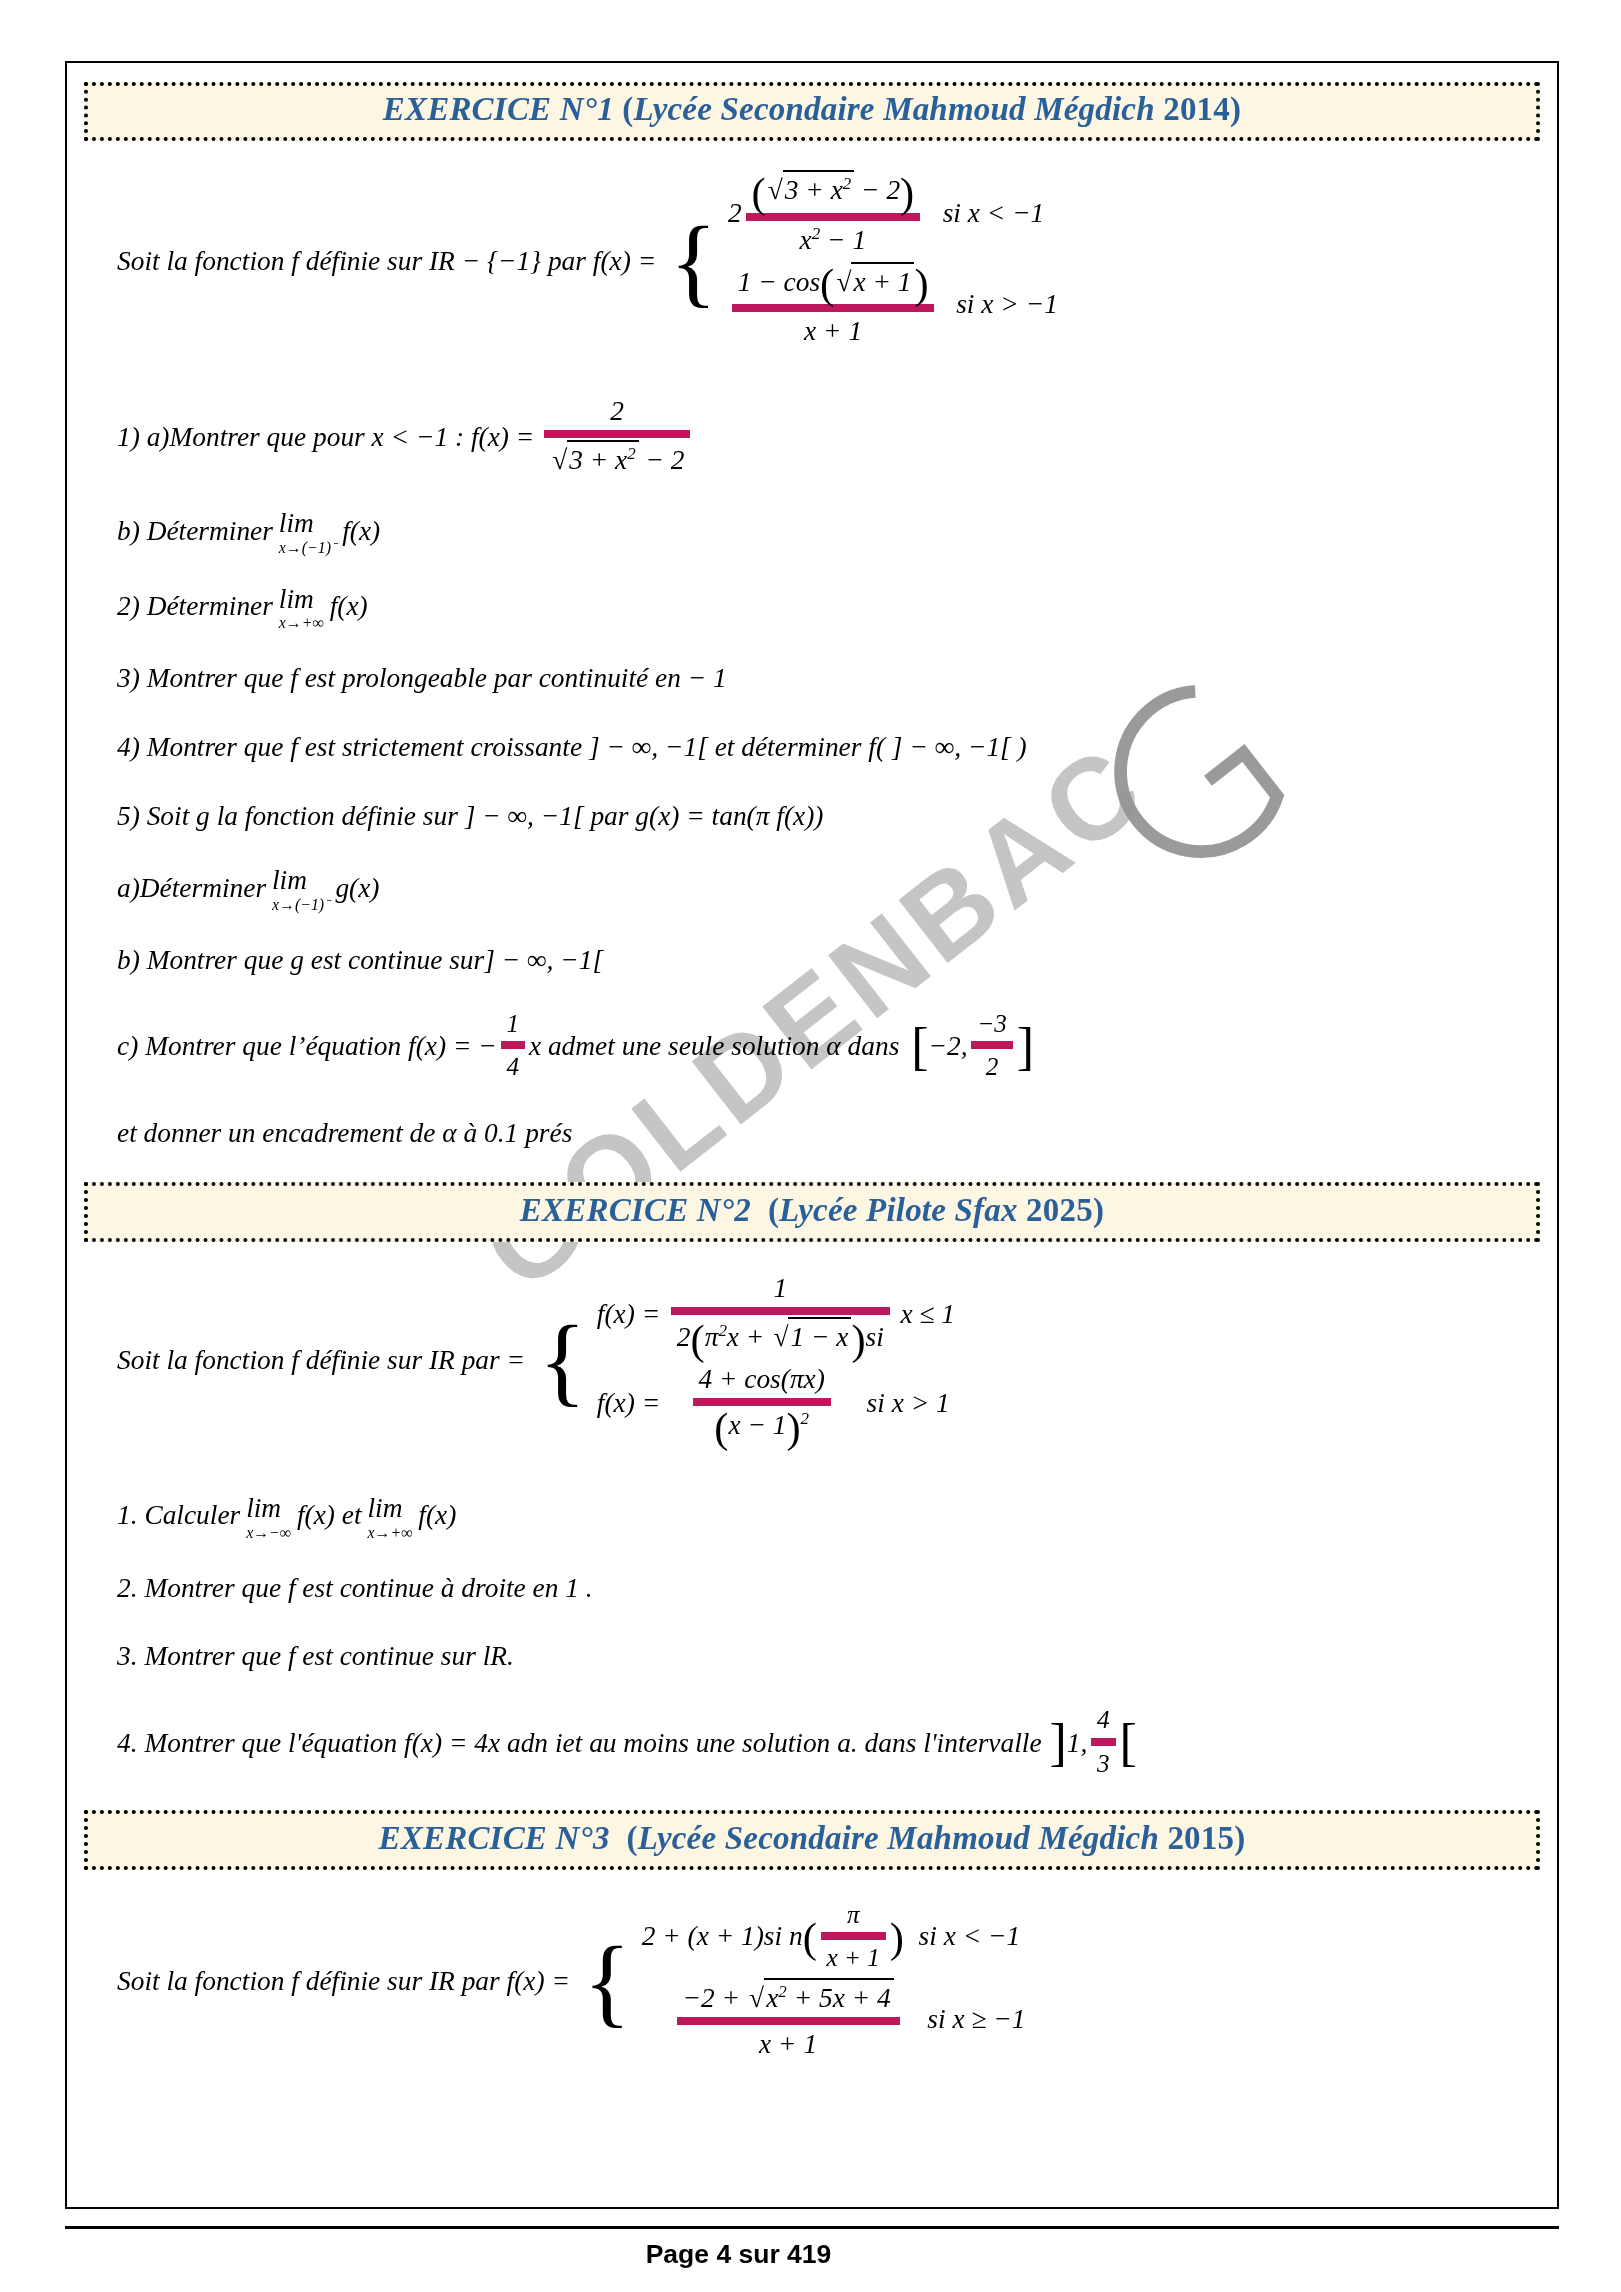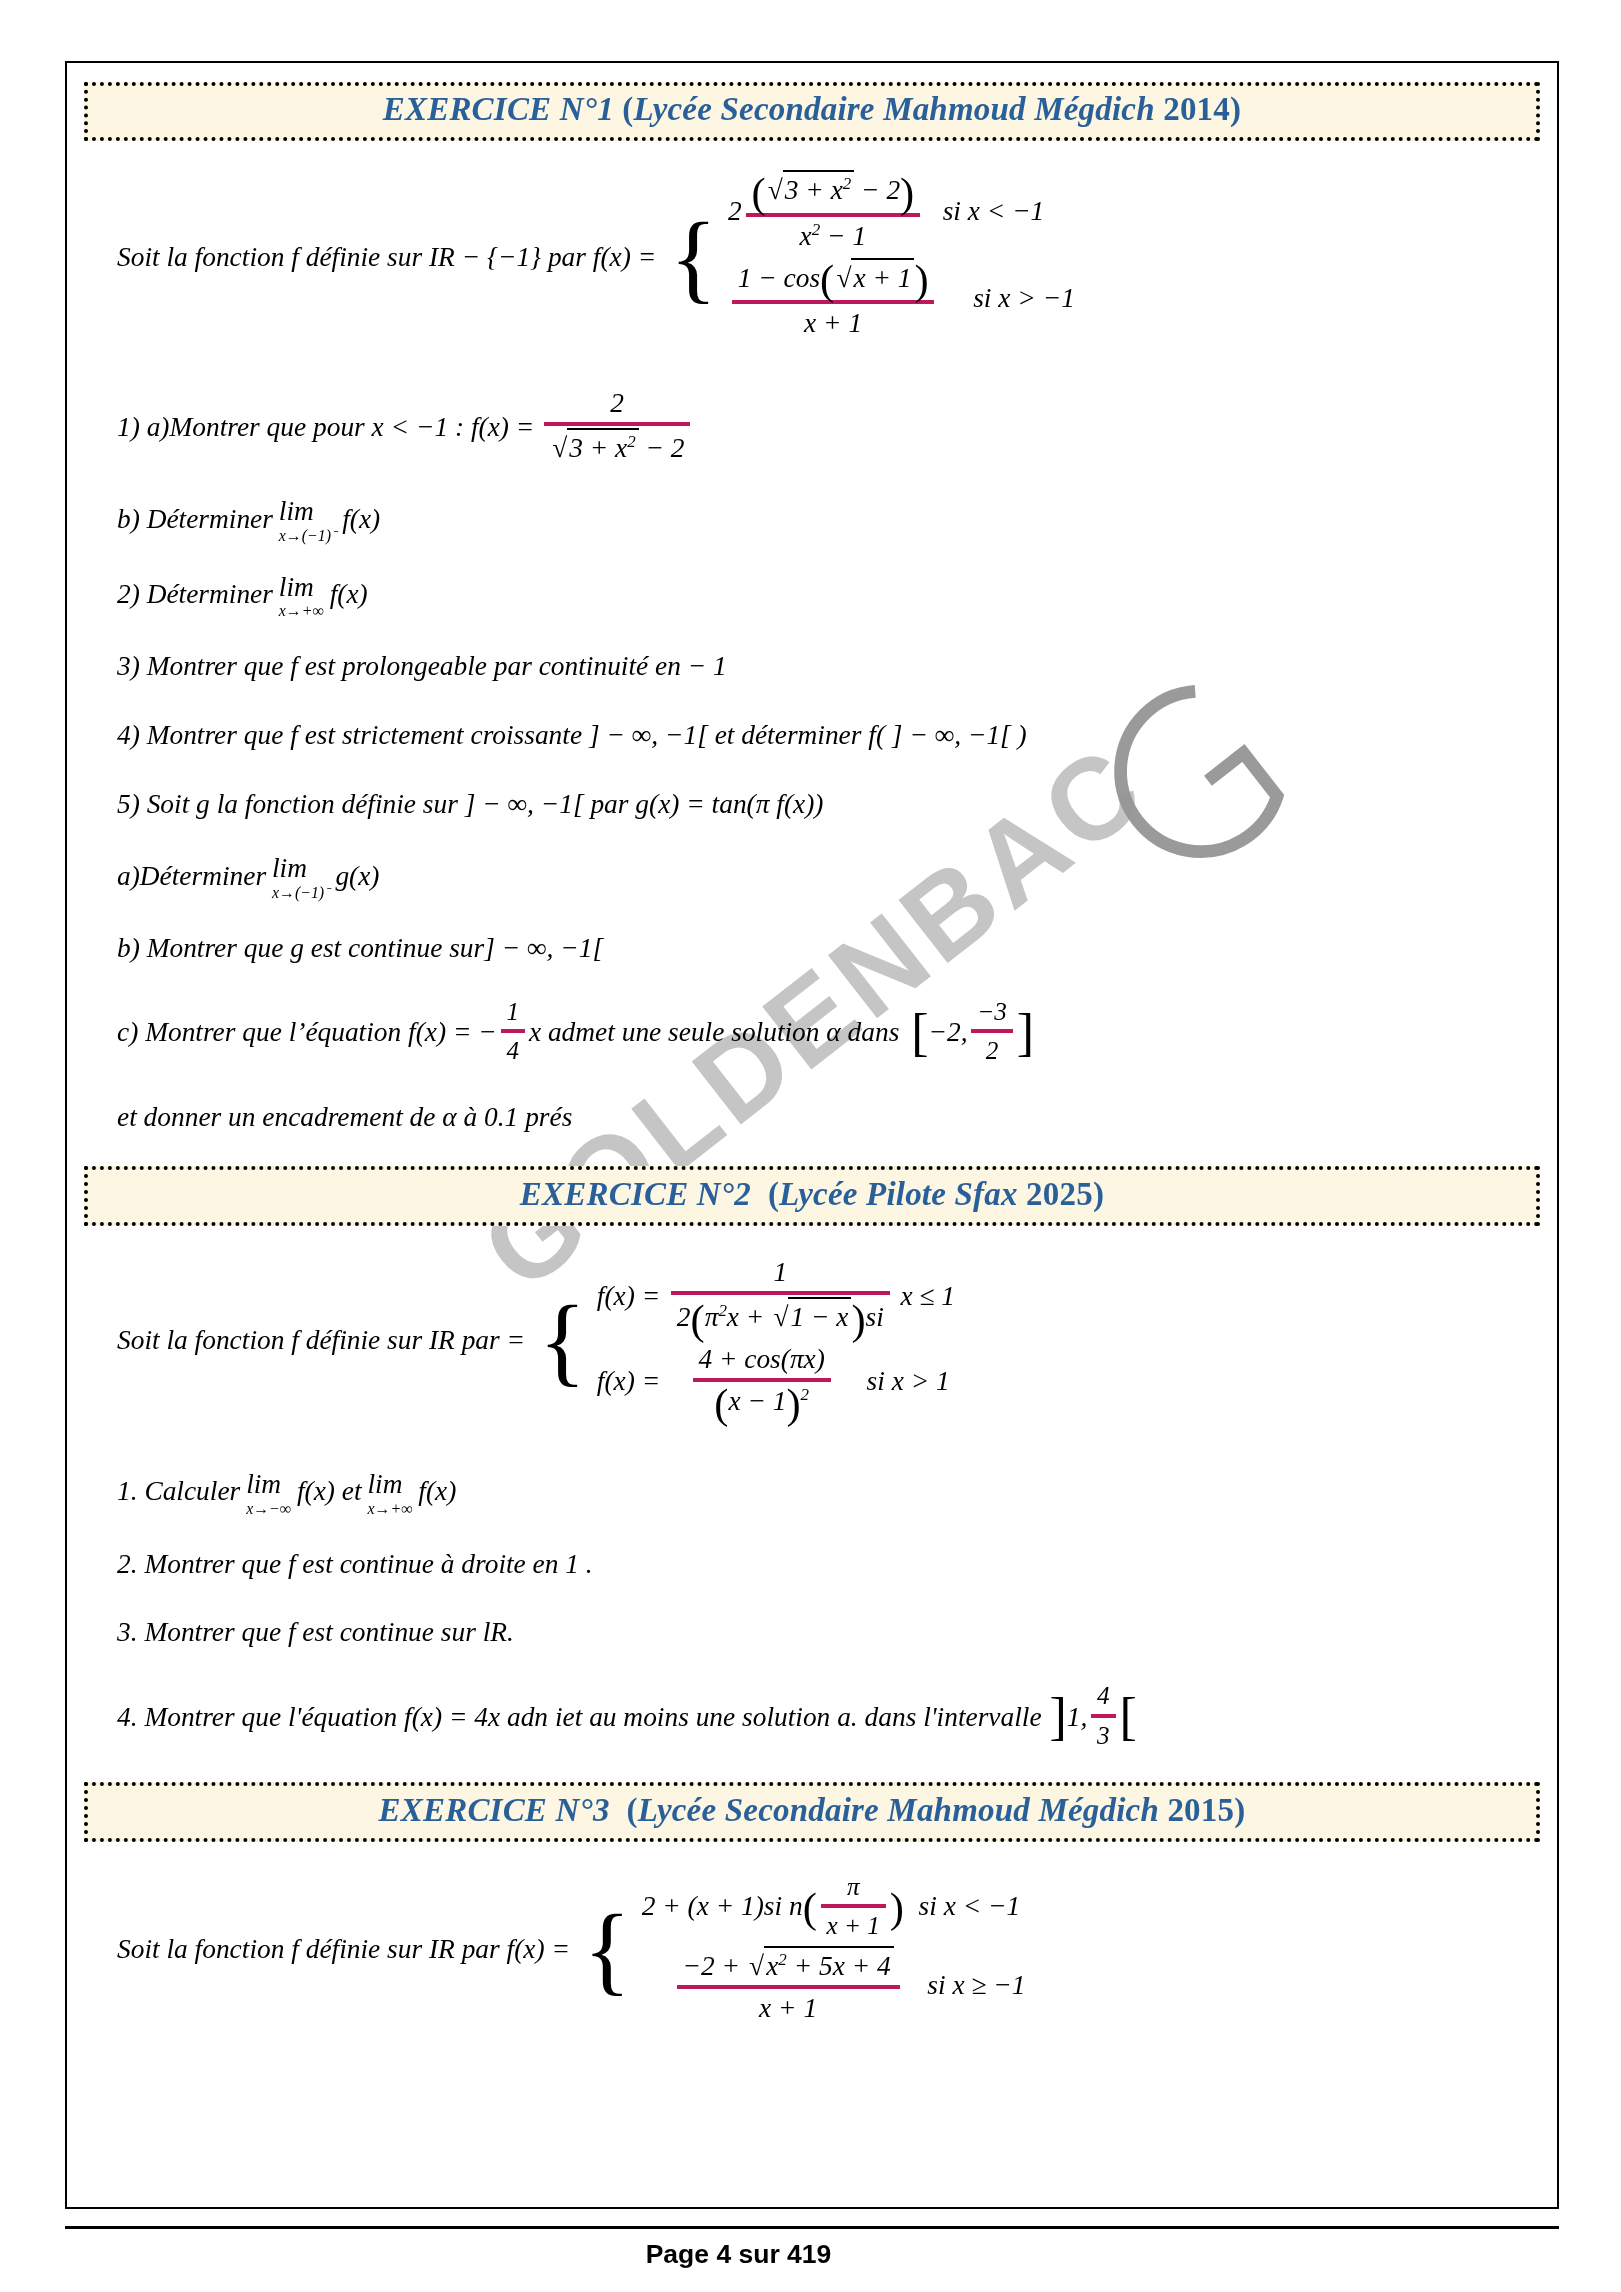--- a/index.html
+++ b/index.html
@@ -121,21 +121,21 @@
     display: inline-block;
     vertical-align: middle;
     text-align: center;
     margin: 0 3.9px;
     position: relative;
     top: -2px;
   }
   .frac > .num {
     display: block;
     padding: 0 5.9px 2px 5.9px;
-    border-bottom: 4px solid #be185d;
+    border-bottom: 8px solid #be185d;
     line-height: 1.25;
   }
   .frac > .den {
     display: block;
     padding: 2px 5.9px 0 5.9px;
     line-height: 1.25;
   }
   .frac.small { font-size: 0.92em; }
 
   .sqrt {
@@ -274,21 +274,21 @@
                 <span class="num"><span class="bigparen">(</span><span class="sqrt"><span class="radsign">√</span><span class="radicand"><span>3 + x</span><sup class="exp">2</sup></span></span> <span>− 2</span><span class="bigparen">)</span></span>
                 <span class="den"><span>x</span><sup class="exp">2</sup> <span>− 1</span></span>
               </span>
               <span style="margin-left:11.8px;">si x &lt; −1</span>
             </span>
             <span class="case-row">
               <span class="frac">
                 <span class="num"><span>1 − cos</span><span class="bigparen">(</span><span class="sqrt"><span class="radsign">√</span><span class="radicand">x + 1</span></span><span class="bigparen">)</span></span>
                 <span class="den">x + 1</span>
               </span>
-              <span style="margin-left:28px;text-align:right;">si x &gt; −1</span>
+              <span style="margin-left:11px;text-align:right;">si x &gt; −1</span>
             </span>
           </span>
         </span>
       </div>
 
       <div class="spacer-lg"></div>
 
       <div class="rowflex mathline">
         <span>1) a)Montrer que pour x  &lt;  −1 :  f(x) =</span>
         <span class="frac" style="margin-left:9.8px;">

